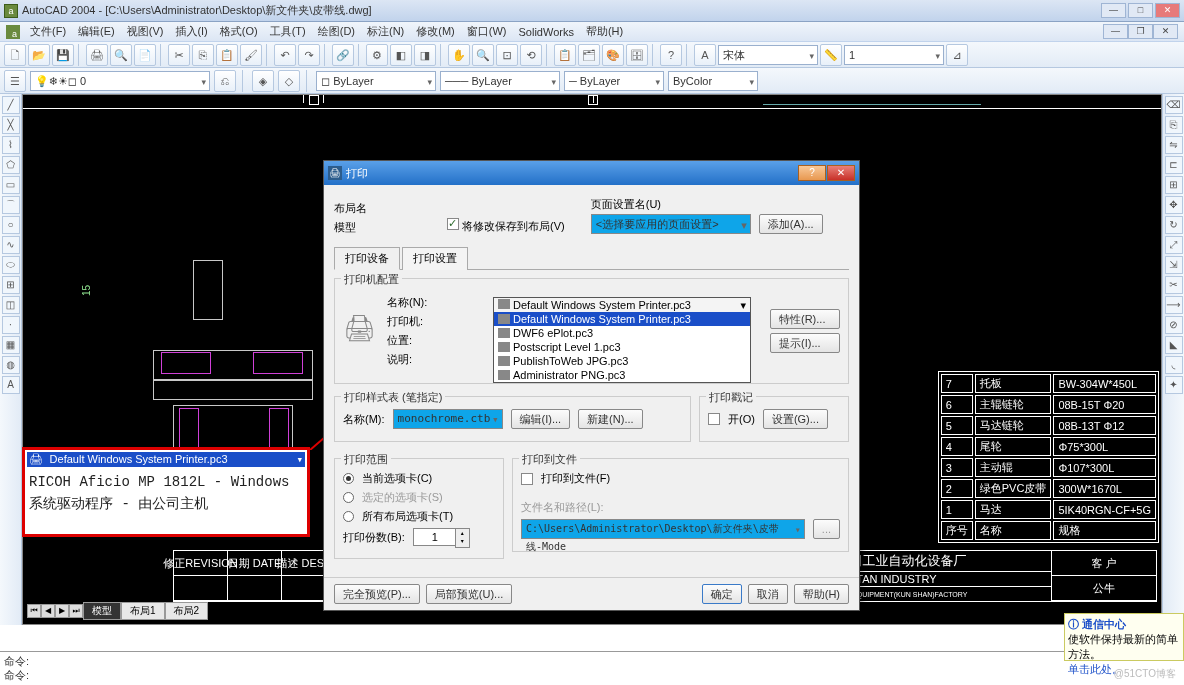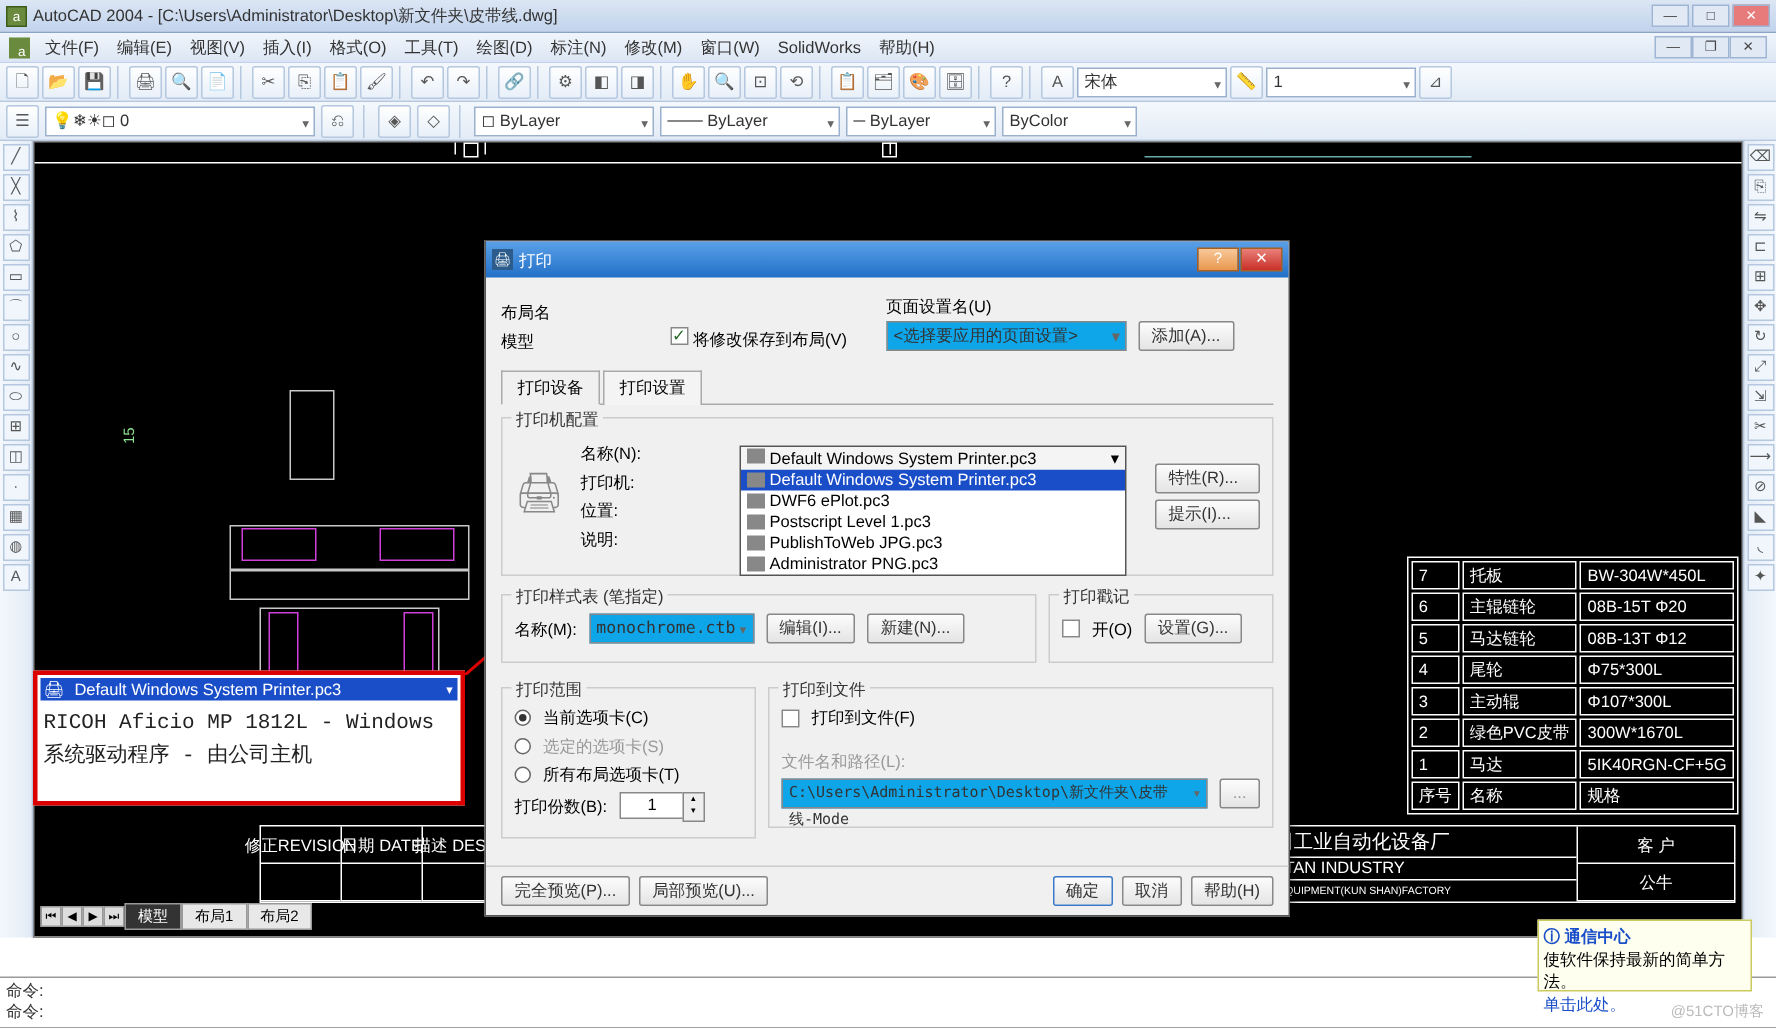--- a/index.html
+++ b/index.html
@@ -75,21 +75,21 @@
 .printer-list .item.sel{background:#1a4ec8;color:#fff}
 .printer-list .pic{width:12px;height:10px;background:#888;display:inline-block}
 .radio{width:11px;height:11px;border:1px solid #666;border-radius:50%;display:inline-block;position:relative;background:#fff}
 .radio.on:after{content:"";position:absolute;top:2px;left:2px;width:5px;height:5px;border-radius:50%;background:#333}
 .num{width:44px;height:18px;border:1px solid #888;background:#fff;text-align:center;line-height:16px;position:relative}
 .num:after{content:"▴\A▾";white-space:pre;position:absolute;right:-14px;top:-1px;width:13px;height:18px;border:1px solid #888;background:#eee;font-size:6px;line-height:8px;text-align:center}
 .disabled{color:#999}
 .dlgfoot{display:flex;justify-content:space-between;padding:6px 10px;border-top:1px solid #ccc}
 .dlgfoot .r{display:flex;gap:6px}
 
-.notif{position:absolute;right:16px;bottom:24px;width:143px;height:48px;background:#fffff0;border:1px solid #caca60;padding:3px;font-size:10px}
+.notif{position:absolute;right:0;bottom:24px;width:120px;height:48px;background:#fffff0;border:1px solid #caca60;padding:3px;font-size:10px}
 .notif .nt{color:#1a4ec8;font-weight:bold}
 .notif .nl{color:#1a4ec8;}
 .watermark{position:absolute;right:8px;bottom:4px;color:#bbb;font-size:10px}
 </style>
 </head>
 <body>
 
 <div class="titlebar">
   <div class="icon">a</div>
   <div class="title">AutoCAD 2004 - [C:\Users\Administrator\Desktop\新文件夹\皮带线.dwg]</div>

